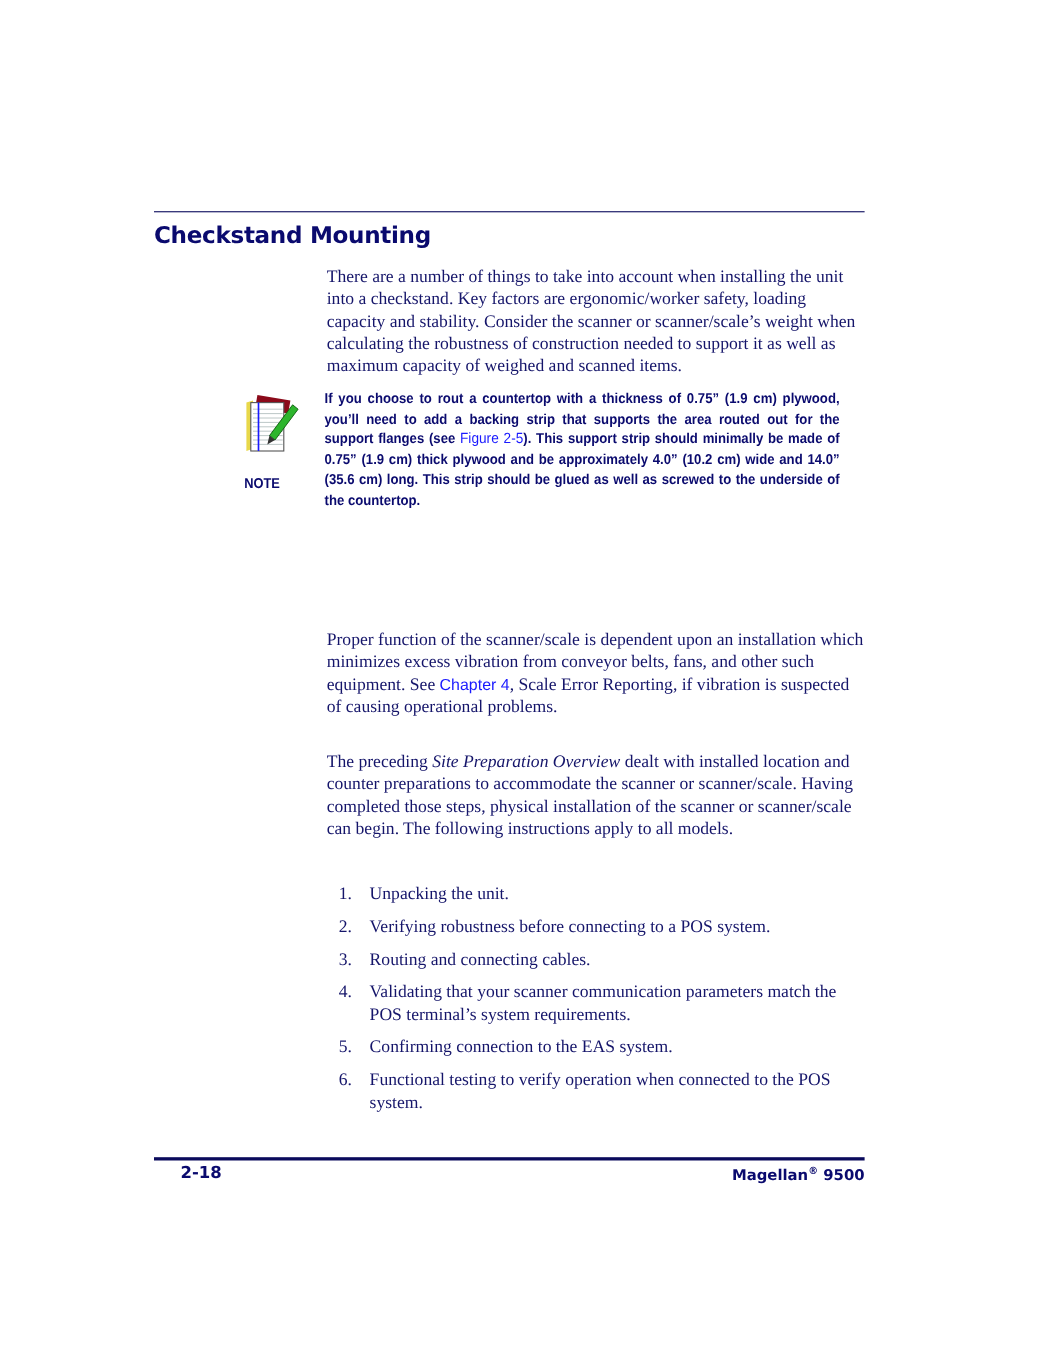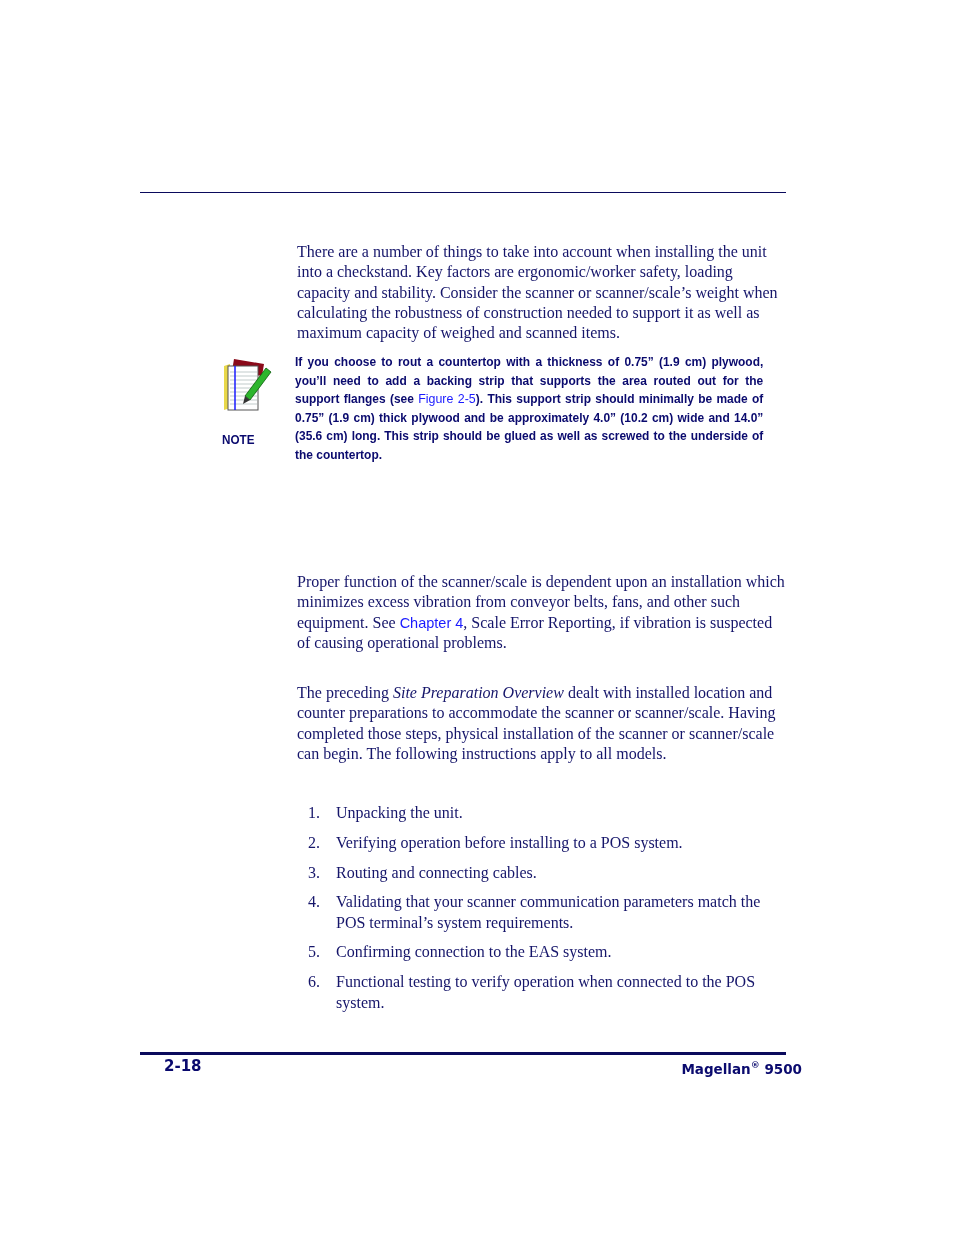--- a/index.html
+++ b/index.html
@@ -12,29 +12,30 @@
   .link { font-family: "Liberation Sans", sans-serif; font-size: 14.5px; color: #1a1aff; cursor: pointer; }
   .note-icon { position: absolute; left: 222px; top: 356px; width: 52px; height: 58px; }
   .note-label { position: absolute; left: 222px; top: 432px; font-family: "Liberation Sans", sans-serif; font-weight: bold; font-size: 13px; color: #0a0a6e; transform: scaleX(0.9); transform-origin: left; }
   .note-text { position: absolute; left: 295px; top: 353px; width: 468px; font-family: "Liberation Sans", sans-serif; font-weight: bold; font-size: 13px; line-height: 18.5px; color: #0a0a6e; text-align: justify; margin: 0; transform: scaleX(0.92); transform-origin: left top; width: 509px; }
   .note-text .link { font-weight: normal; font-size: 13.5px; }
   .list { position: absolute; left: 297px; top: 803px; width: 490px; margin: 0; padding: 0; list-style: none; font-family: "Liberation Serif", serif; font-size: 16px; line-height: 20.3px; color: #15156a; }
   .list li { position: relative; padding-left: 39px; margin-bottom: 9.5px; }
   .list .num { position: absolute; left: 11px; top: 0; }
   .rule-bottom { position: absolute; left: 140px; top: 1052px; width: 646px; height: 3px; background: #0a0a5c; }
   .footer-page { position: absolute; left: 140px; top: 1057px; font-family: "DejaVu Sans", sans-serif; font-weight: bold; font-size: 15px; color: #0a0a6e; margin-left: 24px; }
-  .footer-title { position: absolute; right: 152px; top: 1060px; font-family: "DejaVu Sans", sans-serif; font-weight: bold; font-size: 13.5px; color: #0a0a6e; }
+  .footer-title { position: absolute; right: 168px; top: 1060px; font-family: "DejaVu Sans", sans-serif; font-weight: bold; font-size: 13.5px; color: #0a0a6e; }
   .footer-title sup { font-size: 9px; }
 </style>
 </head>
 <body>
 
 <div class="page">
   <div class="rule-top"></div>
 
+  <h2 class="h2" style="top:202px;">Checkstand Mounting</h2>
   <p class="body-text" style="top:242px;">There are a number of things to take into account when installing the unit into a checkstand. Key factors are ergonomic/worker safety, loading capacity and stability. Consider the scanner or scanner/scale’s weight when calculating the robustness of construction needed to support it as well as maximum capacity of weighed and scanned items.</p>
 
   <svg class="note-icon" viewBox="0 0 52 58">
     <polygon points="12,3 42,8 40,20 10,15" fill="#8b0a1a"></polygon>
     <polygon points="2,10 8,8 8,52 2,54" fill="#e8d84a"></polygon>
     <rect x="6" y="10" width="30" height="44" fill="#ffffff" stroke="#555" stroke-width="1"></rect>
     <g stroke="#9aa" stroke-width="0.6">
       <line x1="8" y1="16" x2="35" y2="16"></line>
         <line x1="8" y1="20" x2="35" y2="20"></line>
       <line x1="8" y1="24" x2="35" y2="24"></line>
@@ -51,21 +52,21 @@
   </svg>
   <div class="note-label">NOTE</div>
   <p class="note-text"><span>If you choose to rout a countertop with a thickness of 0.75” (1.9 cm) plywood, you’ll need to add a backing strip that supports the area routed out for the support flanges (see </span><span class="link">Figure 2-5</span><span>). This support strip should minimally be made of 0.75” (1.9 cm) thick plywood and be approximately 4.0” (10.2 cm) wide and 14.0” (35.6 cm) long. This strip should be glued as well as screwed to the underside of the countertop.</span></p>
 
   <p class="body-text" style="top:529px;margin-top:43px;"><span>Proper function of the scanner/scale is dependent upon an installation which minimizes excess vibration from conveyor belts, fans, and other such equipment. See </span><span class="link">Chapter 4</span><span>, Scale Error Reporting, if vibration is suspected of causing operational problems.</span></p>
 
   <p class="body-text" style="top:683px;"><span>The preceding </span><i>Site Preparation Overview</i><span> dealt with installed location and counter preparations to accommodate the scanner or scanner/scale. Having completed those steps, physical installation of the scanner or scanner/scale can begin. The following instructions apply to all models.</span></p>
 
   <ol class="list">
     <li><span class="num">1.</span><span>Unpacking the unit.</span></li>
-    <li><span class="num">2.</span><span>Verifying operation before installing to a POS system.</span></li>
+    <li><span class="num">2.</span><span>Verifying robustness before connecting to a POS system.</span></li>
     <li><span class="num">3.</span><span>Routing and connecting cables.</span></li>
     <li><span class="num">4.</span><span>Validating that your scanner communication parameters match the POS terminal’s system requirements.</span></li>
     <li><span class="num">5.</span><span>Confirming connection to the EAS system.</span></li>
     <li><span class="num">6.</span><span>Functional testing to verify operation when connected to the POS system.</span></li>
   </ol>
 
   <div class="rule-bottom"></div>
   <div class="footer-page">2-18</div>
   <div class="footer-title"><span>Magellan</span><sup>®</sup> <span>9500</span></div>
 </div>

